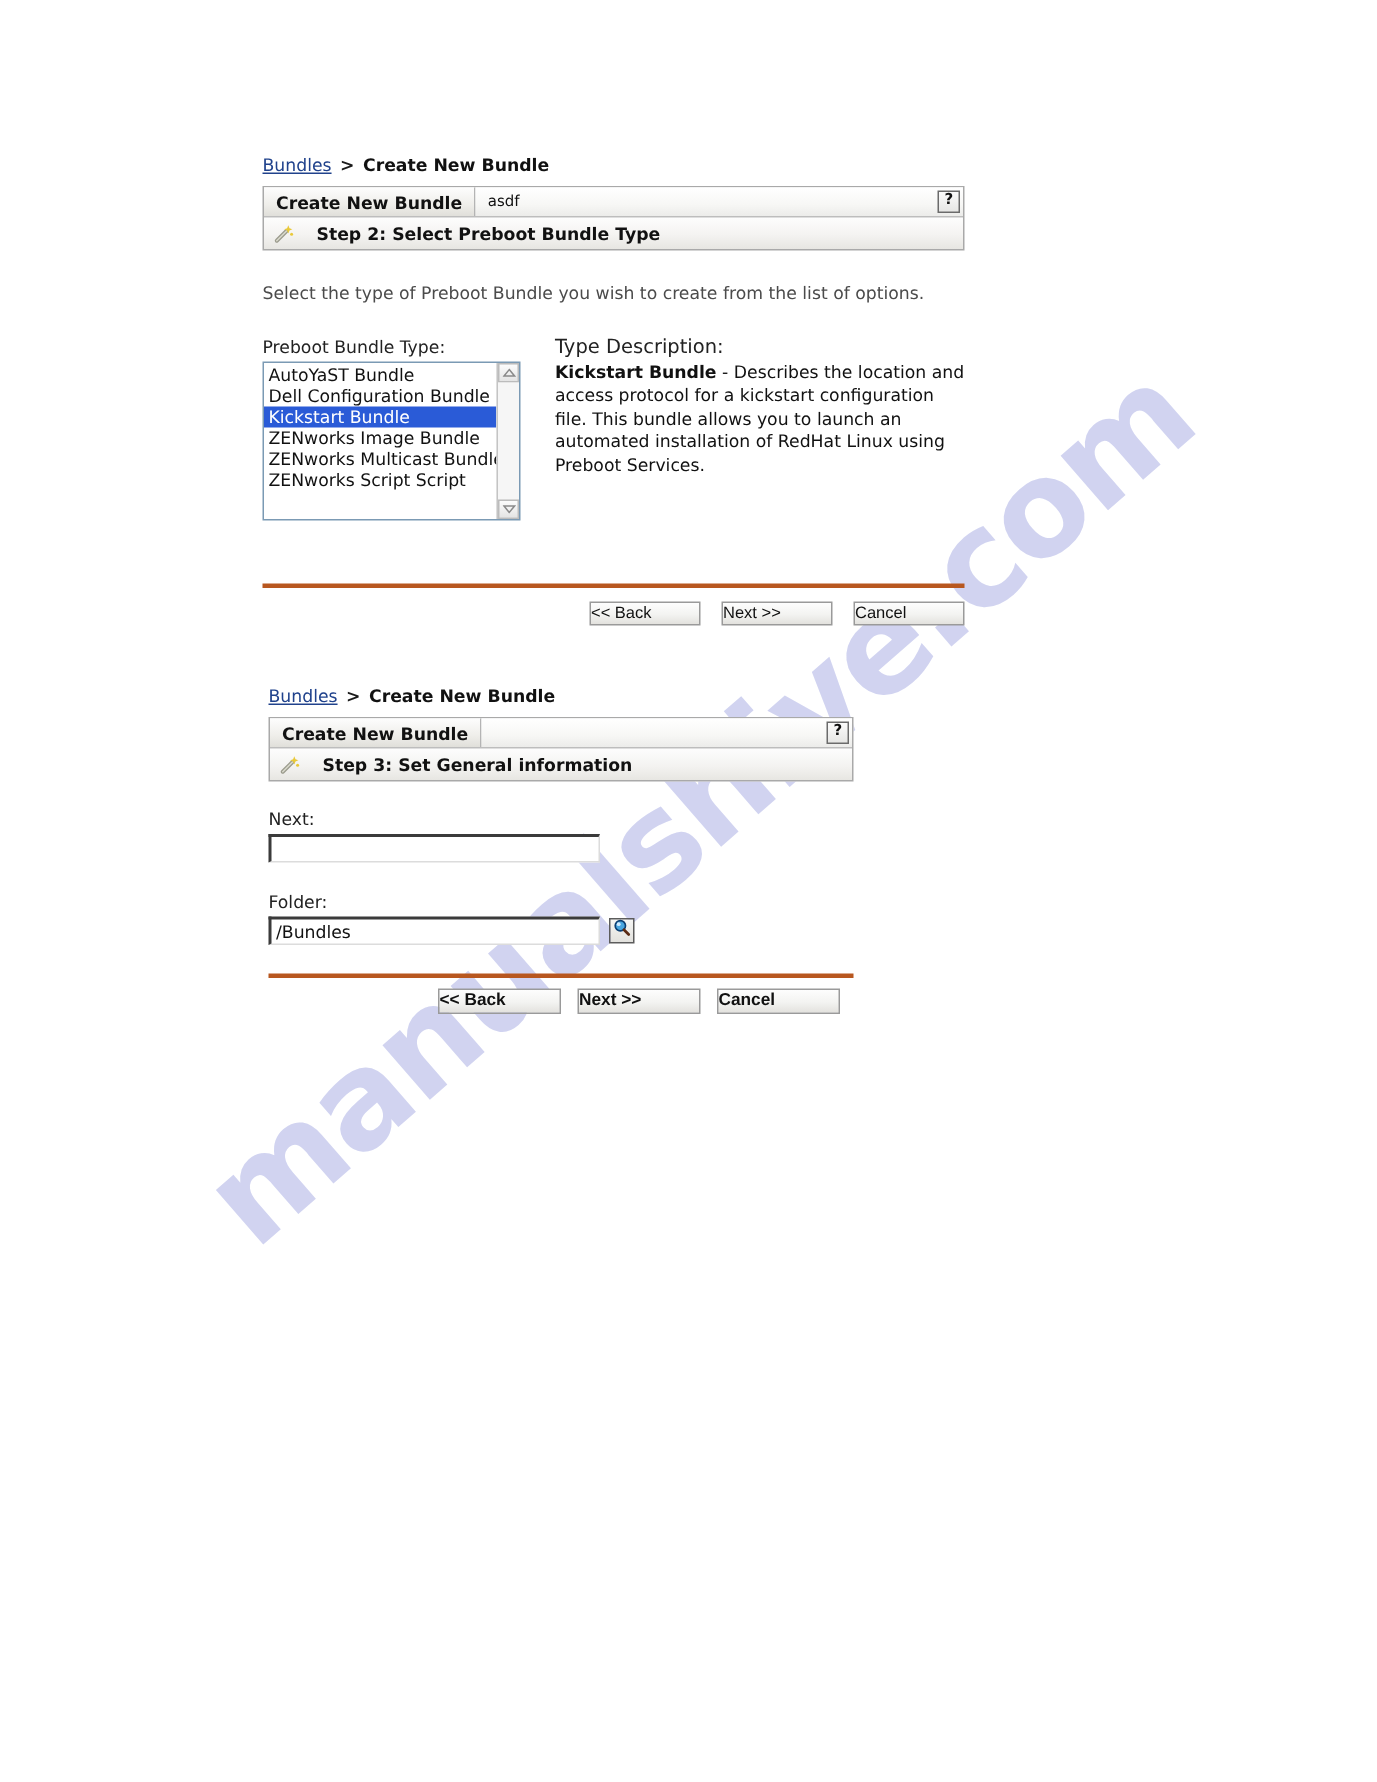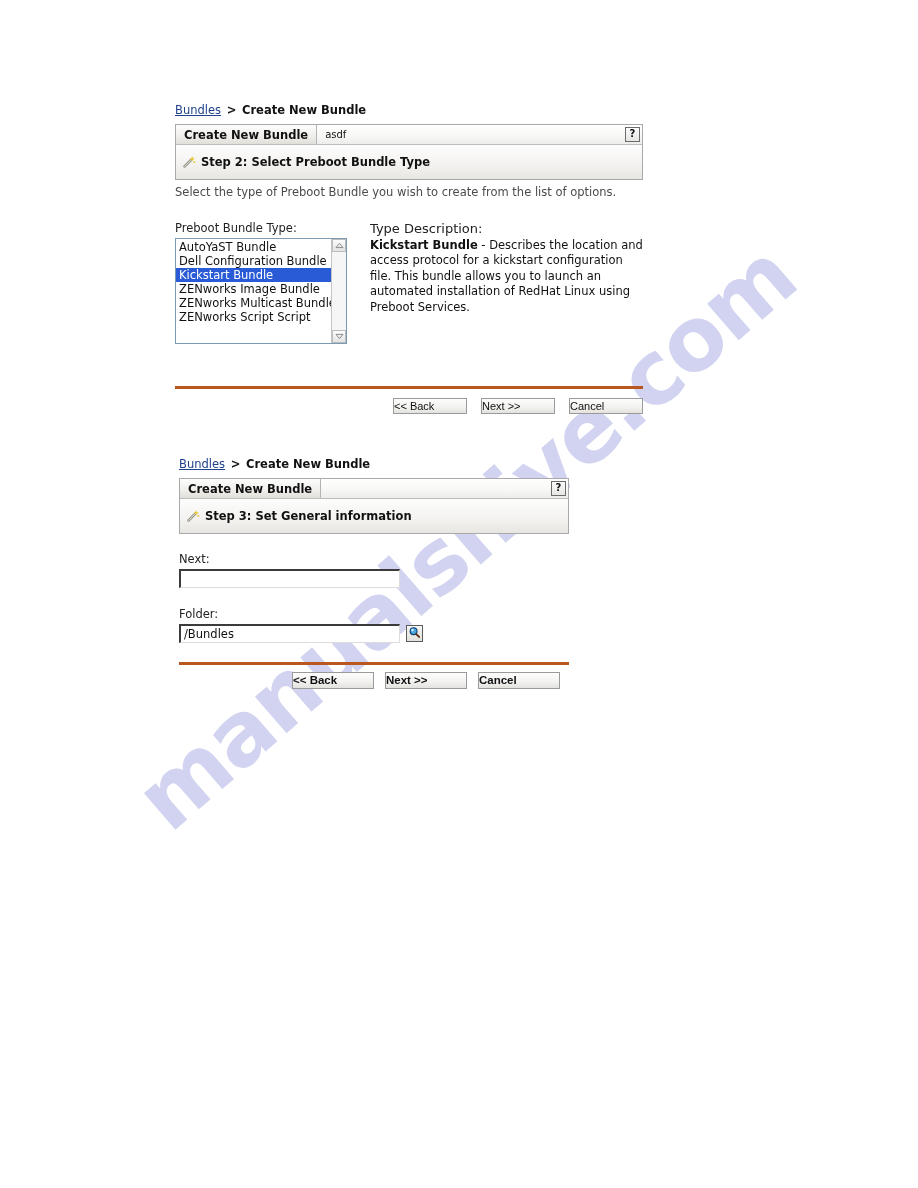--- a/index.html
+++ b/index.html
@@ -118,41 +118,41 @@
     background: linear-gradient(to bottom, #fbfbfb, #e6e6e4);
     font-size: 10px;
     font-family: "DejaVu Sans", sans-serif;
     font-weight: bold;
     line-height: 12px;
     text-align: center;
     color: #111;
     cursor: pointer;
   }
   .panel-steprow {
-    height: 34px;
+    height: 21px;
     display: flex;
     align-items: center;
-    gap: 5px;
+    gap: 15px;
     padding-left: 6px;
     background: linear-gradient(to bottom, #fdfdfd 0%, #f4f3f1 55%, #e7e6e2 100%);
   }
   .step-title {
     font-size: 11.5px;
     font-weight: bold;
     font-family: "DejaVu Sans", sans-serif;
     color: #111;
     white-space: nowrap;
   }
   .wand-icon { width: 14px; height: 14px; display: block; }
 
   .instruction {
     font-family: "DejaVu Sans", sans-serif;
     font-size: 11.5px;
     color: #4b4b4b;
-    margin-top: 5px;
+    margin-top: 21px;
   }
 
   
   .type-area {
     display: flex;
     margin-top: 22px;
     justify-content: flex-end;
   }
   .col-left { width: 172px; }
   .col-right { margin-left: 23px; width: 280px; }

